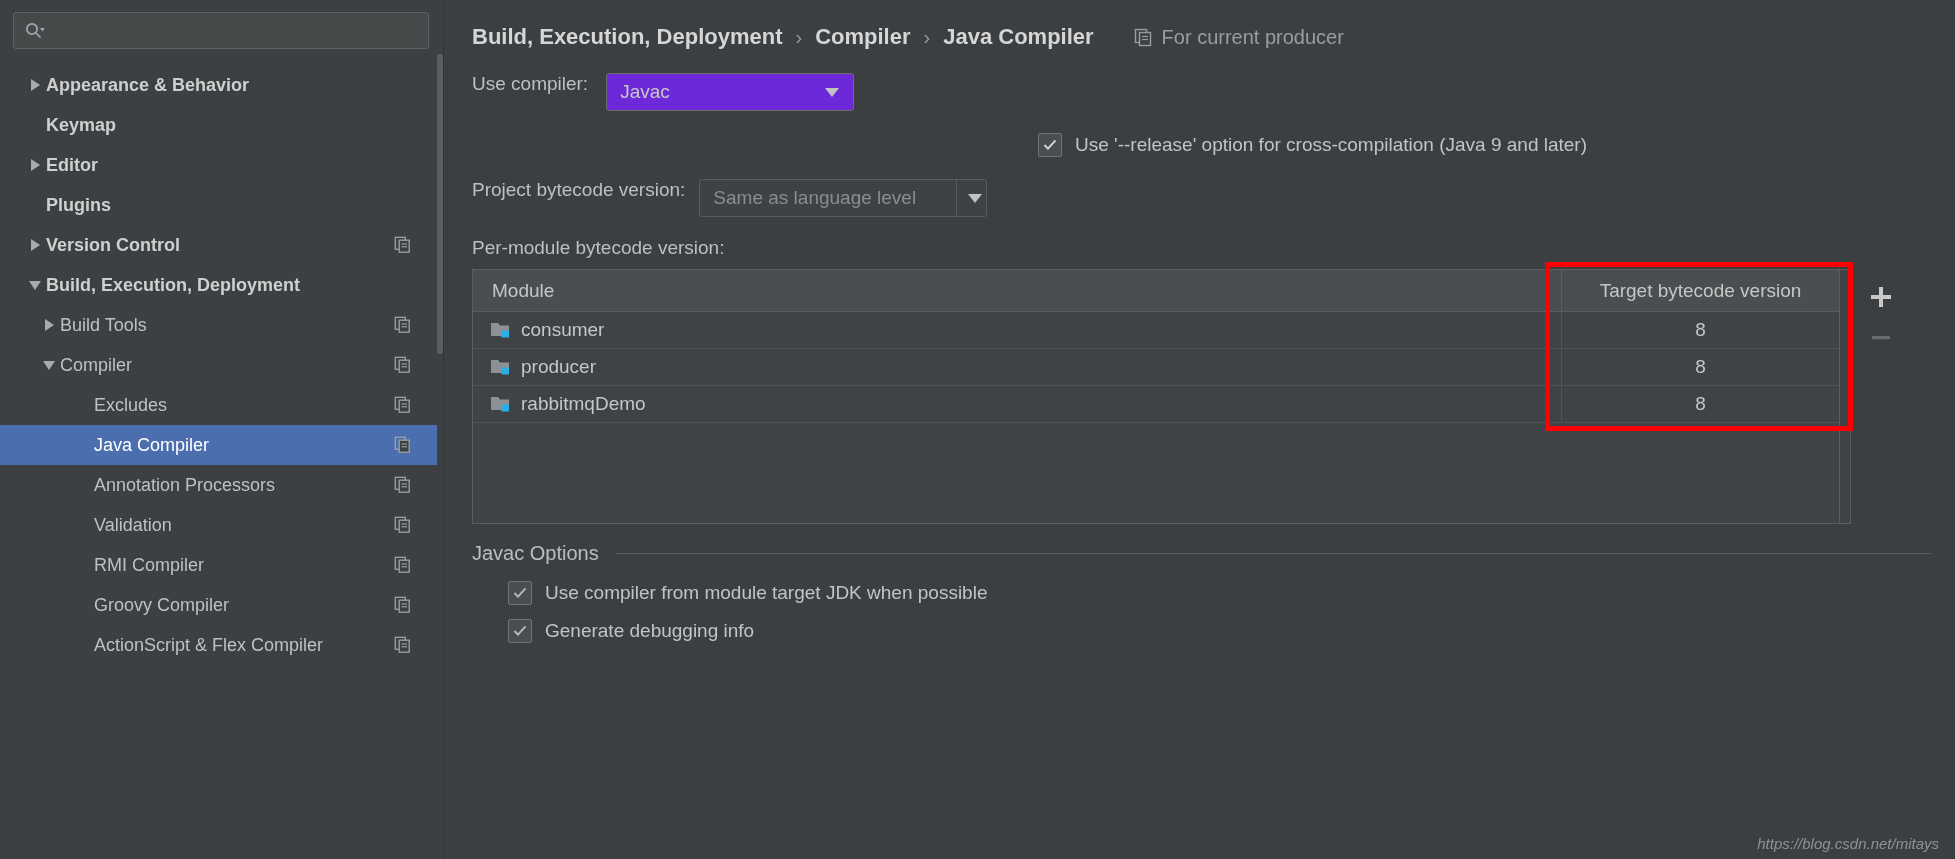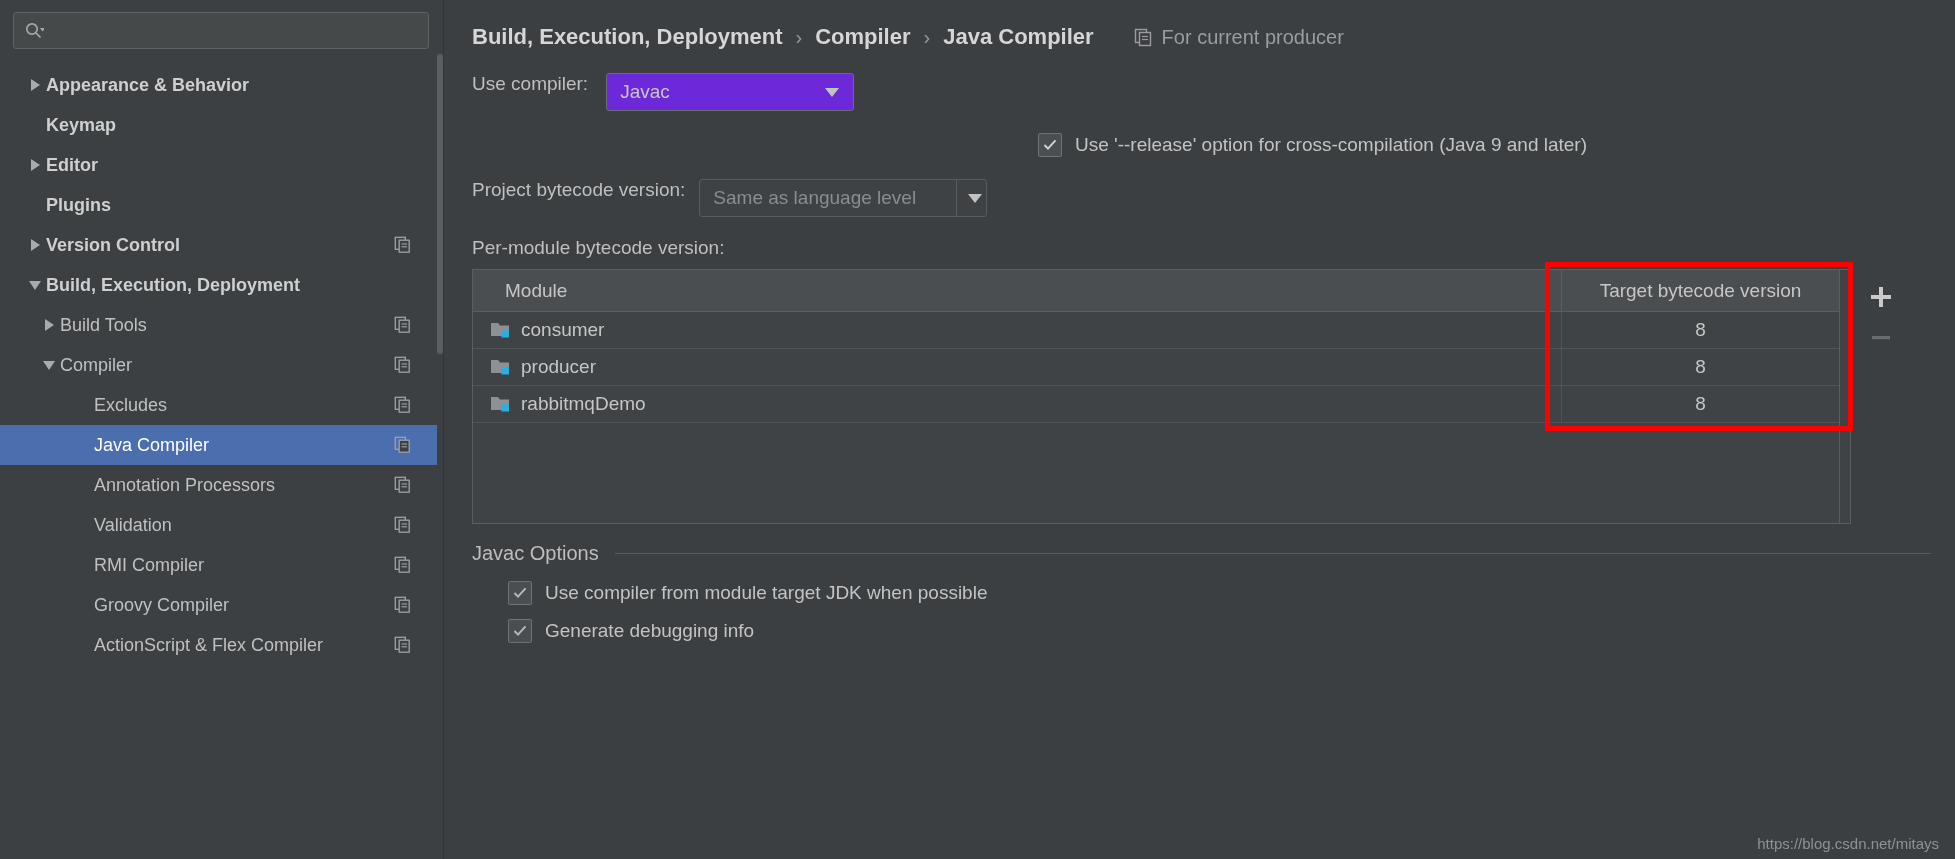--- a/index.html
+++ b/index.html
@@ -284,21 +284,21 @@
     background: #4a4e50;
     border-bottom: 1px solid #5a5e61;
   }
   .th {
     display: flex;
     align-items: center;
     font-size: 19px;
     color: #c6c6c6;
     box-sizing: border-box;
   }
-  .th.c1 { flex: 1; padding-left: 32px; }
+  .th.c1 { flex: 1; padding-left: 19px; }
   .th.c2 {
     width: 278px; min-width: 278px;
     border-left: 1px solid #5a5e61;
     justify-content: center;
   }
   .trow {
     display: flex;
     height: 36px;
     border-bottom: 1px solid #4f5355;
     background: #3f4345;
@@ -363,20 +363,21 @@
     height: 1px;
     background: #585c5f;
     margin-right: 24px;
   }
   .watermark {
     position: absolute;
     right: 16px;
     bottom: 7px;
     font-size: 15px;
     color: #8e9295;
+    font-style: italic;
   }
 </style>
 </head>
 <body>
 
 <div class="dialog">
 
 
   <div class="body-split">
 

